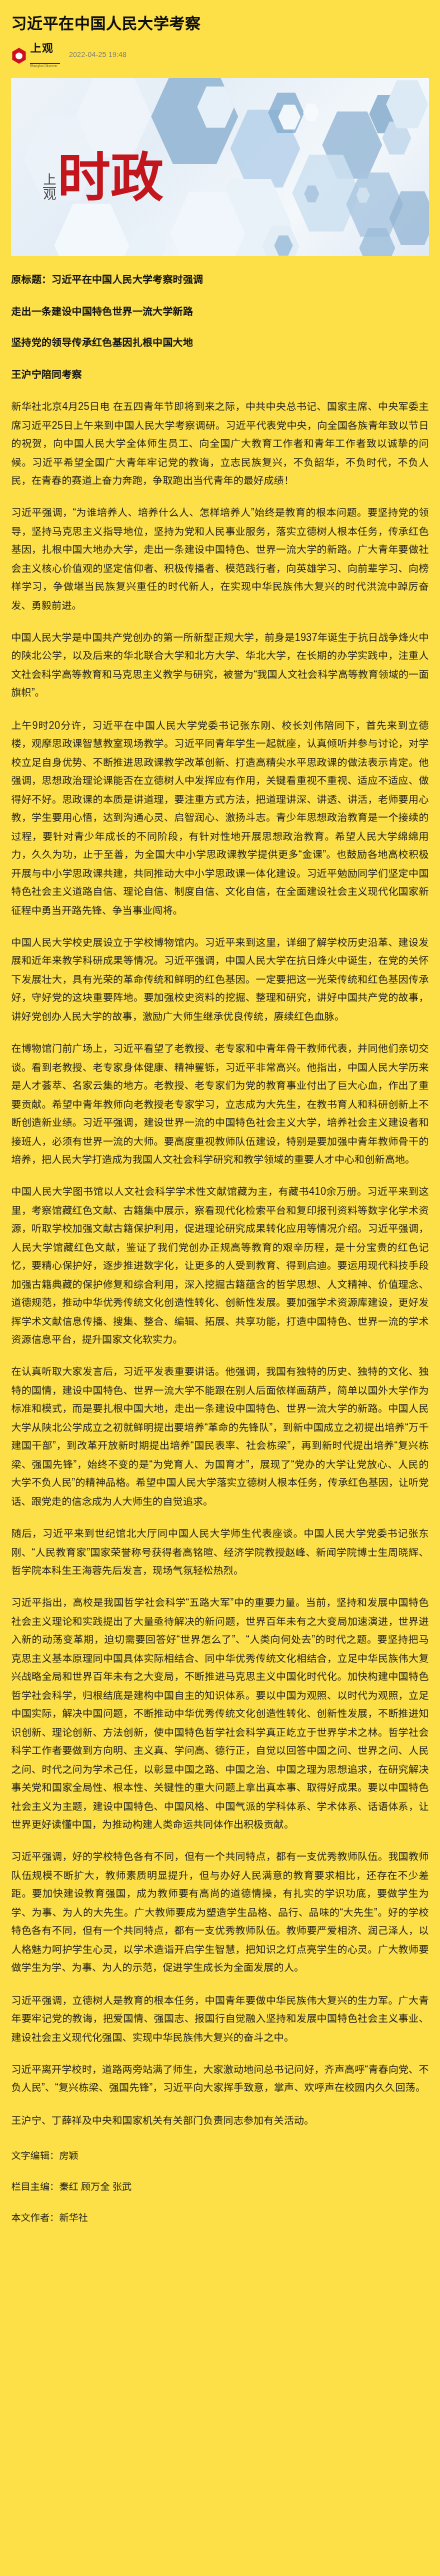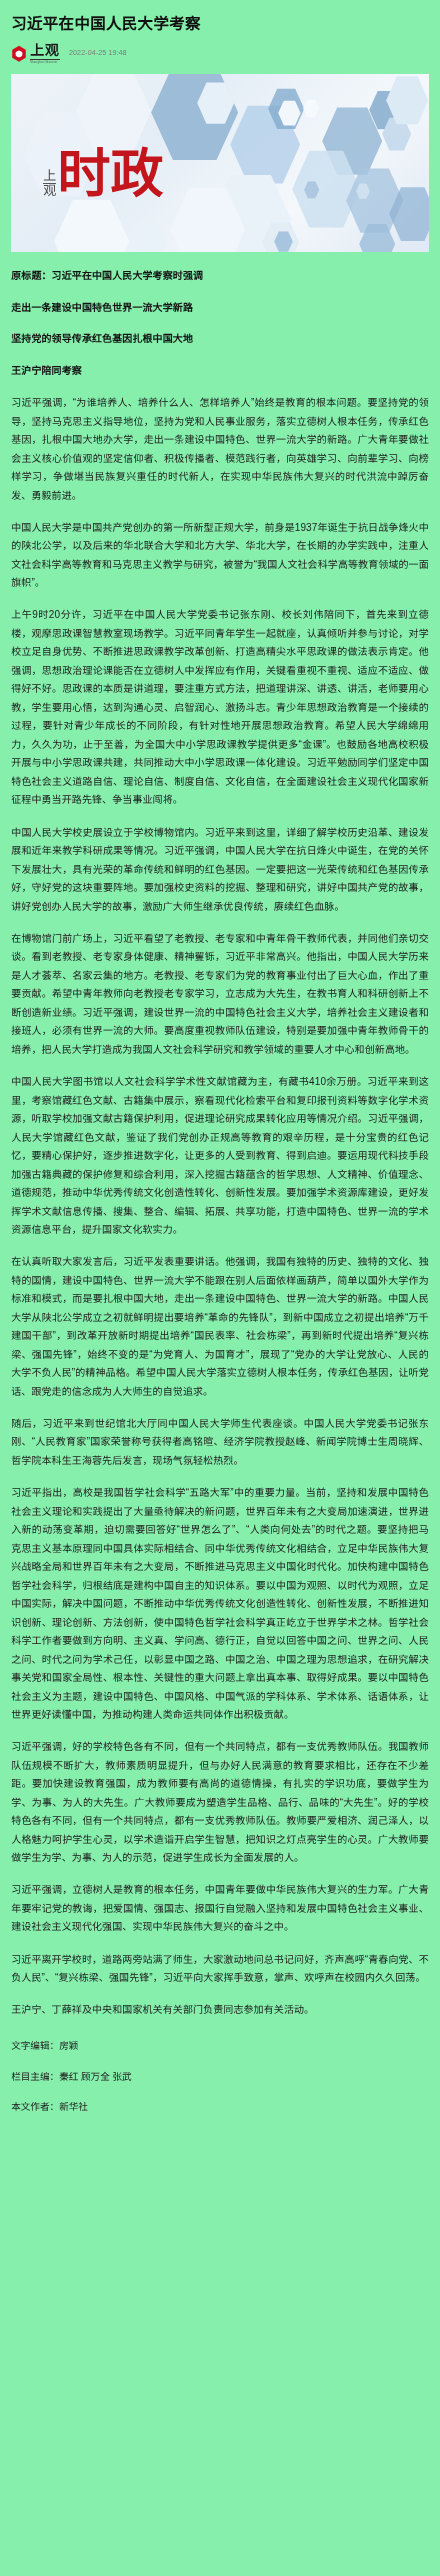--- a/index.html
+++ b/index.html
@@ -11,21 +11,21 @@
   body {
     width: 440px;
     font-family: "Liberation Sans", "DejaVu Sans", sans-serif;
     color: #1a1a1a;
     -webkit-font-smoothing: antialiased;
   }
   .page {
     width: 440px;
     min-height: 2576px;
     padding: 0 0 15px 0;
-    background: #86efac;
+    background: #fde047;
     position: relative;
   }
 
   
   .article-header {
     padding: 13.7px 11.2px 0 11.2px;
   }
   .article-title {
     font-size: 15.5px;
     line-height: 1.32;
@@ -51,26 +51,26 @@
     flex: 0 0 auto;
     position: relative;
   }
   .brand-text {
     display: flex;
     flex-direction: column;
     justify-content: center;
     line-height: 1;
   }
   .brand-cn {
-    font-size: 14px;
+    font-size: 11px;
     font-weight: 700;
     color: #1a1a1a;
     letter-spacing: 0.6px;
     border-bottom: 0.9px solid #333;
-    padding-bottom: 2px;
+    padding-bottom: 9px;
   }
   .brand-en {
     font-size: 3.1px;
     color: #555;
     letter-spacing: 0.2px;
     margin-top: 1.2px;
     transform: scale(.92);
     transform-origin: left center;
   }
   .timestamp {
@@ -213,20 +213,21 @@
       <span class="hero-logo-big">时政</span>
     </div>
   </div>
 
   <div class="content">
     <p class="lead-line">原标题：习近平在中国人民大学考察时强调</p>
     <p class="lead-line">走出一条建设中国特色世界一流大学新路</p>
     <p class="lead-line">坚持党的领导传承红色基因扎根中国大地</p>
     <p class="lead-line">王沪宁陪同考察</p>
 
+    <p class="body-para">新华社北京4月25日电 在五四青年节即将到来之际，中共中央总书记、国家主席、中央军委主席习近平25日上午来到中国人民大学考察调研。习近平代表党中央，向全国各族青年致以节日的祝贺，向中国人民大学全体师生员工、向全国广大教育工作者和青年工作者致以诚挚的问候。习近平希望全国广大青年牢记党的教诲，立志民族复兴，不负韶华，不负时代，不负人民，在青春的赛道上奋力奔跑，争取跑出当代青年的最好成绩！</p>
     <p class="body-para">习近平强调，“为谁培养人、培养什么人、怎样培养人”始终是教育的根本问题。要坚持党的领导，坚持马克思主义指导地位，坚持为党和人民事业服务，落实立德树人根本任务，传承红色基因，扎根中国大地办大学，走出一条建设中国特色、世界一流大学的新路。广大青年要做社会主义核心价值观的坚定信仰者、积极传播者、模范践行者，向英雄学习、向前辈学习、向榜样学习，争做堪当民族复兴重任的时代新人，在实现中华民族伟大复兴的时代洪流中踔厉奋发、勇毅前进。</p>
     <p class="body-para">中国人民大学是中国共产党创办的第一所新型正规大学，前身是1937年诞生于抗日战争烽火中的陕北公学，以及后来的华北联合大学和北方大学、华北大学，在长期的办学实践中，注重人文社会科学高等教育和马克思主义教学与研究，被誉为“我国人文社会科学高等教育领域的一面旗帜”。</p>
     <p class="body-para">上午9时20分许，习近平在中国人民大学党委书记张东刚、校长刘伟陪同下，首先来到立德楼，观摩思政课智慧教室现场教学。习近平同青年学生一起就座，认真倾听并参与讨论，对学校立足自身优势、不断推进思政课教学改革创新、打造高精尖水平思政课的做法表示肯定。他强调，思想政治理论课能否在立德树人中发挥应有作用，关键看重视不重视、适应不适应、做得好不好。思政课的本质是讲道理，要注重方式方法，把道理讲深、讲透、讲活，老师要用心教，学生要用心悟，达到沟通心灵、启智润心、激扬斗志。青少年思想政治教育是一个接续的过程，要针对青少年成长的不同阶段，有针对性地开展思想政治教育。希望人民大学绵绵用力，久久为功，止于至善，为全国大中小学思政课教学提供更多“金课”。也鼓励各地高校积极开展与中小学思政课共建，共同推动大中小学思政课一体化建设。习近平勉励同学们坚定中国特色社会主义道路自信、理论自信、制度自信、文化自信，在全面建设社会主义现代化国家新征程中勇当开路先锋、争当事业闯将。</p>
     <p class="body-para">中国人民大学校史展设立于学校博物馆内。习近平来到这里，详细了解学校历史沿革、建设发展和近年来教学科研成果等情况。习近平强调，中国人民大学在抗日烽火中诞生，在党的关怀下发展壮大，具有光荣的革命传统和鲜明的红色基因。一定要把这一光荣传统和红色基因传承好，守好党的这块重要阵地。要加强校史资料的挖掘、整理和研究，讲好中国共产党的故事，讲好党创办人民大学的故事，激励广大师生继承优良传统，赓续红色血脉。</p>
     <p class="body-para">在博物馆门前广场上，习近平看望了老教授、老专家和中青年骨干教师代表，并同他们亲切交谈。看到老教授、老专家身体健康、精神矍铄，习近平非常高兴。他指出，中国人民大学历来是人才荟萃、名家云集的地方。老教授、老专家们为党的教育事业付出了巨大心血，作出了重要贡献。希望中青年教师向老教授老专家学习，立志成为大先生，在教书育人和科研创新上不断创造新业绩。习近平强调，建设世界一流的中国特色社会主义大学，培养社会主义建设者和接班人，必须有世界一流的大师。要高度重视教师队伍建设，特别是要加强中青年教师骨干的培养，把人民大学打造成为我国人文社会科学研究和教学领域的重要人才中心和创新高地。</p>
     <p class="body-para">中国人民大学图书馆以人文社会科学学术性文献馆藏为主，有藏书410余万册。习近平来到这里，考察馆藏红色文献、古籍集中展示，察看现代化检索平台和复印报刊资料等数字化学术资源，听取学校加强文献古籍保护利用，促进理论研究成果转化应用等情况介绍。习近平强调，人民大学馆藏红色文献，鉴证了我们党创办正规高等教育的艰辛历程，是十分宝贵的红色记忆，要精心保护好，逐步推进数字化，让更多的人受到教育、得到启迪。要运用现代科技手段加强古籍典藏的保护修复和综合利用，深入挖掘古籍蕴含的哲学思想、人文精神、价值理念、道德规范，推动中华优秀传统文化创造性转化、创新性发展。要加强学术资源库建设，更好发挥学术文献信息传播、搜集、整合、编辑、拓展、共享功能，打造中国特色、世界一流的学术资源信息平台，提升国家文化软实力。</p>
     <p class="body-para">在认真听取大家发言后，习近平发表重要讲话。他强调，我国有独特的历史、独特的文化、独特的国情，建设中国特色、世界一流大学不能跟在别人后面依样画葫芦，简单以国外大学作为标准和模式，而是要扎根中国大地，走出一条建设中国特色、世界一流大学的新路。中国人民大学从陕北公学成立之初就鲜明提出要培养“革命的先锋队”，到新中国成立之初提出培养“万千建国干部”，到改革开放新时期提出培养“国民表率、社会栋梁”，再到新时代提出培养“复兴栋梁、强国先锋”，始终不变的是“为党育人、为国育才”，展现了“党办的大学让党放心、人民的大学不负人民”的精神品格。希望中国人民大学落实立德树人根本任务，传承红色基因，让听党话、跟党走的信念成为人大师生的自觉追求。</p>
     <p class="body-para">随后，习近平来到世纪馆北大厅同中国人民大学师生代表座谈。中国人民大学党委书记张东刚、“人民教育家”国家荣誉称号获得者高铭暄、经济学院教授赵峰、新闻学院博士生周晓辉、哲学院本科生王海蓉先后发言，现场气氛轻松热烈。</p>
     <p class="body-para">习近平指出，高校是我国哲学社会科学“五路大军”中的重要力量。当前，坚持和发展中国特色社会主义理论和实践提出了大量亟待解决的新问题，世界百年未有之大变局加速演进，世界进入新的动荡变革期，迫切需要回答好“世界怎么了”、“人类向何处去”的时代之题。要坚持把马克思主义基本原理同中国具体实际相结合、同中华优秀传统文化相结合，立足中华民族伟大复兴战略全局和世界百年未有之大变局，不断推进马克思主义中国化时代化。加快构建中国特色哲学社会科学，归根结底是建构中国自主的知识体系。要以中国为观照、以时代为观照，立足中国实际，解决中国问题，不断推动中华优秀传统文化创造性转化、创新性发展，不断推进知识创新、理论创新、方法创新，使中国特色哲学社会科学真正屹立于世界学术之林。哲学社会科学工作者要做到方向明、主义真、学问高、德行正，自觉以回答中国之问、世界之问、人民之问、时代之问为学术己任，以彰显中国之路、中国之治、中国之理为思想追求，在研究解决事关党和国家全局性、根本性、关键性的重大问题上拿出真本事、取得好成果。要以中国特色社会主义为主题，建设中国特色、中国风格、中国气派的学科体系、学术体系、话语体系，让世界更好读懂中国，为推动构建人类命运共同体作出积极贡献。</p>
     <p class="body-para">习近平强调，好的学校特色各有不同，但有一个共同特点，都有一支优秀教师队伍。我国教师队伍规模不断扩大，教师素质明显提升，但与办好人民满意的教育要求相比，还存在不少差距。要加快建设教育强国，成为教师要有高尚的道德情操，有扎实的学识功底，要做学生为学、为事、为人的大先生。广大教师要成为塑造学生品格、品行、品味的“大先生”。好的学校特色各有不同，但有一个共同特点，都有一支优秀教师队伍。教师要严爱相济、润己泽人，以人格魅力呵护学生心灵，以学术造诣开启学生智慧，把知识之灯点亮学生的心灵。广大教师要做学生为学、为事、为人的示范，促进学生成长为全面发展的人。</p>

